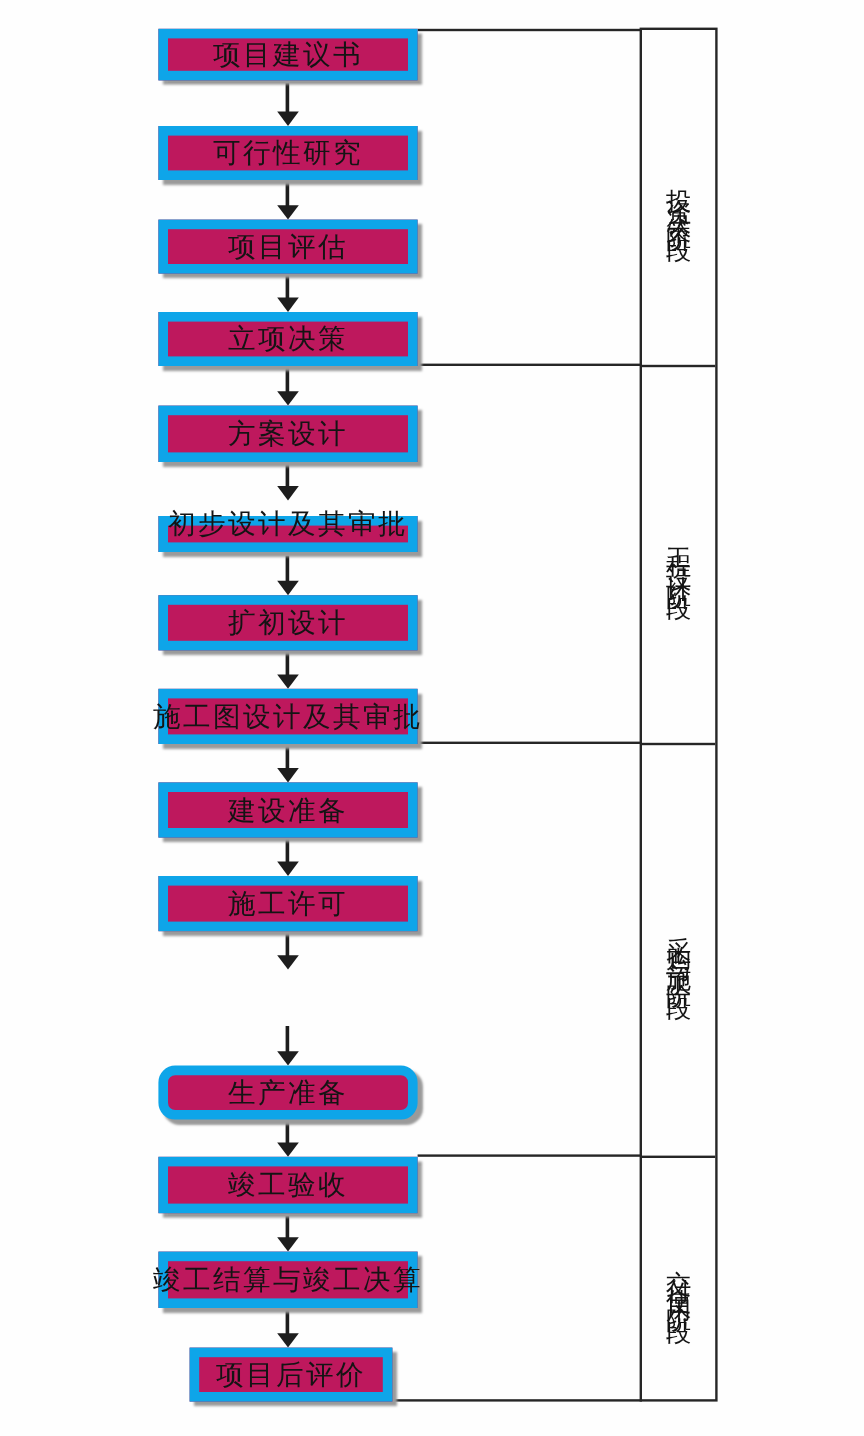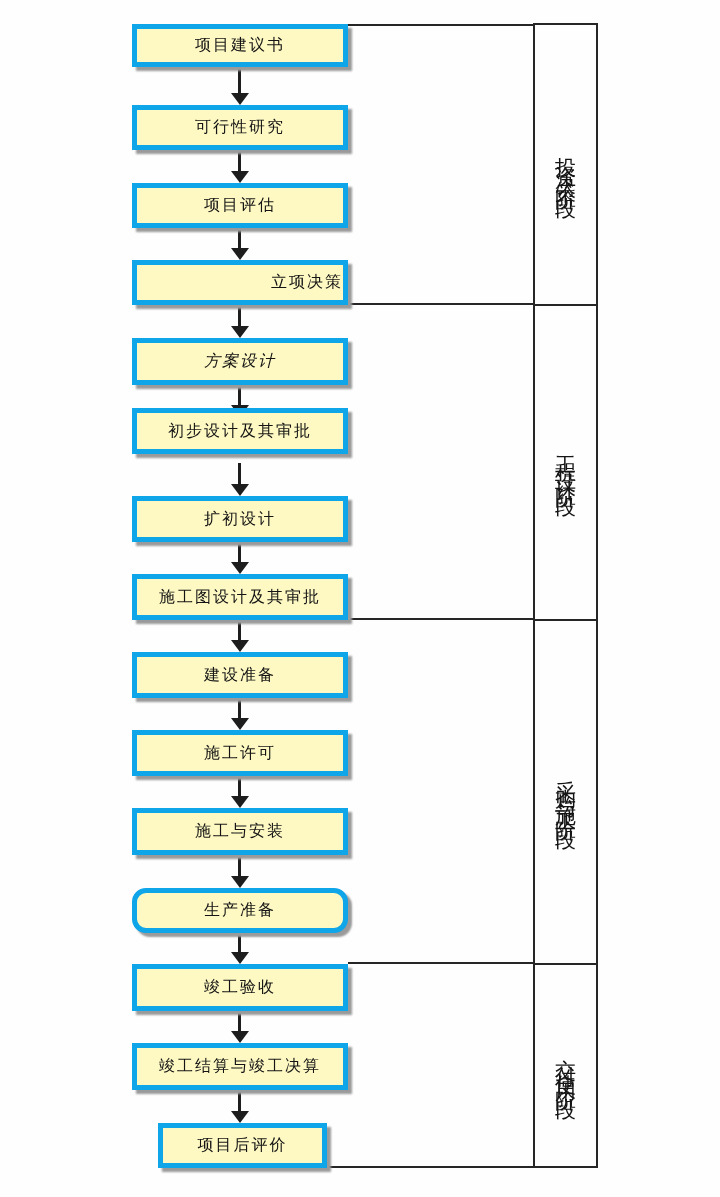--- a/index.html
+++ b/index.html
@@ -14,27 +14,27 @@
     height: 1197px;
     background: #fefefe;
     overflow: hidden;
   }
   .flow-box {
     position: absolute;
     left: 132px;
     width: 216px;
     height: 45px;
     box-sizing: border-box;
-    background: #fef9c3;
-    border: 5px solid #0ea5e9;
+    background: #be185d;
+    border: 8px solid #0ea5e9;
     box-shadow: 4px 4px 2px #9a9a9a;
     display: flex;
     align-items: center;
     justify-content: center;
-    font-size: 16px;
+    font-size: 23px;
     letter-spacing: 2px;
     color: #141414;
     white-space: nowrap;
     z-index: 2;
   }
   .arrow {
     position: absolute;
     left: 231px;
     width: 18px;
     z-index: 1;
@@ -101,43 +101,40 @@
 
   <div class="flow-box" style="top:24px;height:43px;">
       <span>项目建议书</span>
     </div>
   <div class="flow-box" style="top:105px;">
       <span>可行性研究</span>
     </div>
   <div class="flow-box" style="top:183px;">
       <span>项目评估</span>
     </div>
-  <div class="flow-box" style="top:260px;justify-content:flex-end;">
+  <div class="flow-box" style="top:260px;">
       <span>立项决策</span>
     </div>
-  <div class="flow-box" style="top:338px;height:47px;font-style:italic;">
+  <div class="flow-box" style="top:338px;height:47px;">
       <span>方案设计</span>
     </div>
-  <div class="flow-box" style="top:408px;height:46px;">
+  <div class="flow-box" style="top:430px;height:30px;align-items:flex-end;">
       <span>初步设计及其审批</span>
     </div>
   <div class="flow-box" style="top:496px;height:46px;">
       <span>扩初设计</span>
     </div>
   <div class="flow-box" style="top:574px;height:46px;">
       <span>施工图设计及其审批</span>
     </div>
   <div class="flow-box" style="top:652px;height:46px;">
       <span>建设准备</span>
     </div>
   <div class="flow-box" style="top:730px;height:46px;">
       <span>施工许可</span>
-    </div>
-  <div class="flow-box" style="top:808px;height:47px;">
-      <span>施工与安装</span>
     </div>
   <div class="flow-box" style="top:888px;border-radius:14px;">
       <span>生产准备</span>
     </div>
   <div class="flow-box" style="top:964px;height:47px;">
       <span>竣工验收</span>
     </div>
   <div class="flow-box" style="top:1043px;height:47px;">
       <span>竣工结算与竣工决算</span>
     </div>

